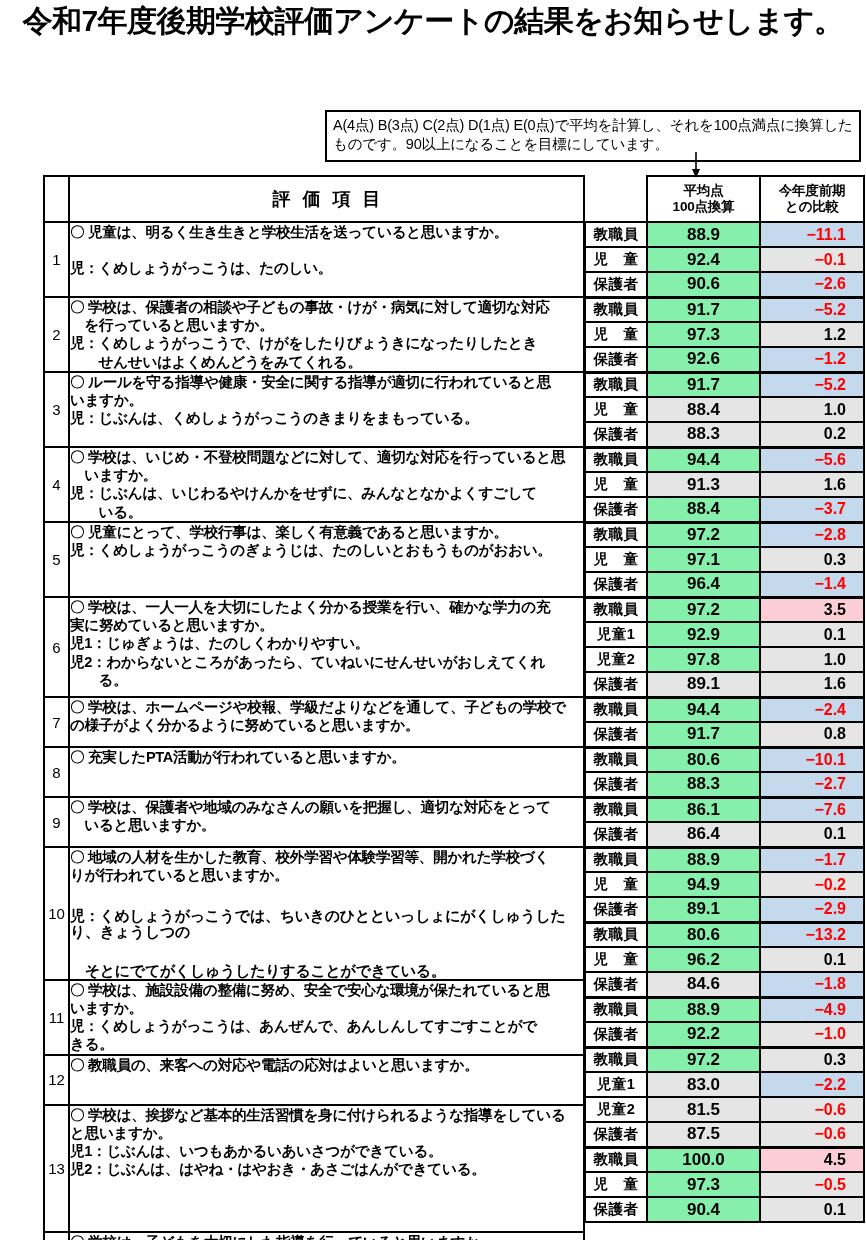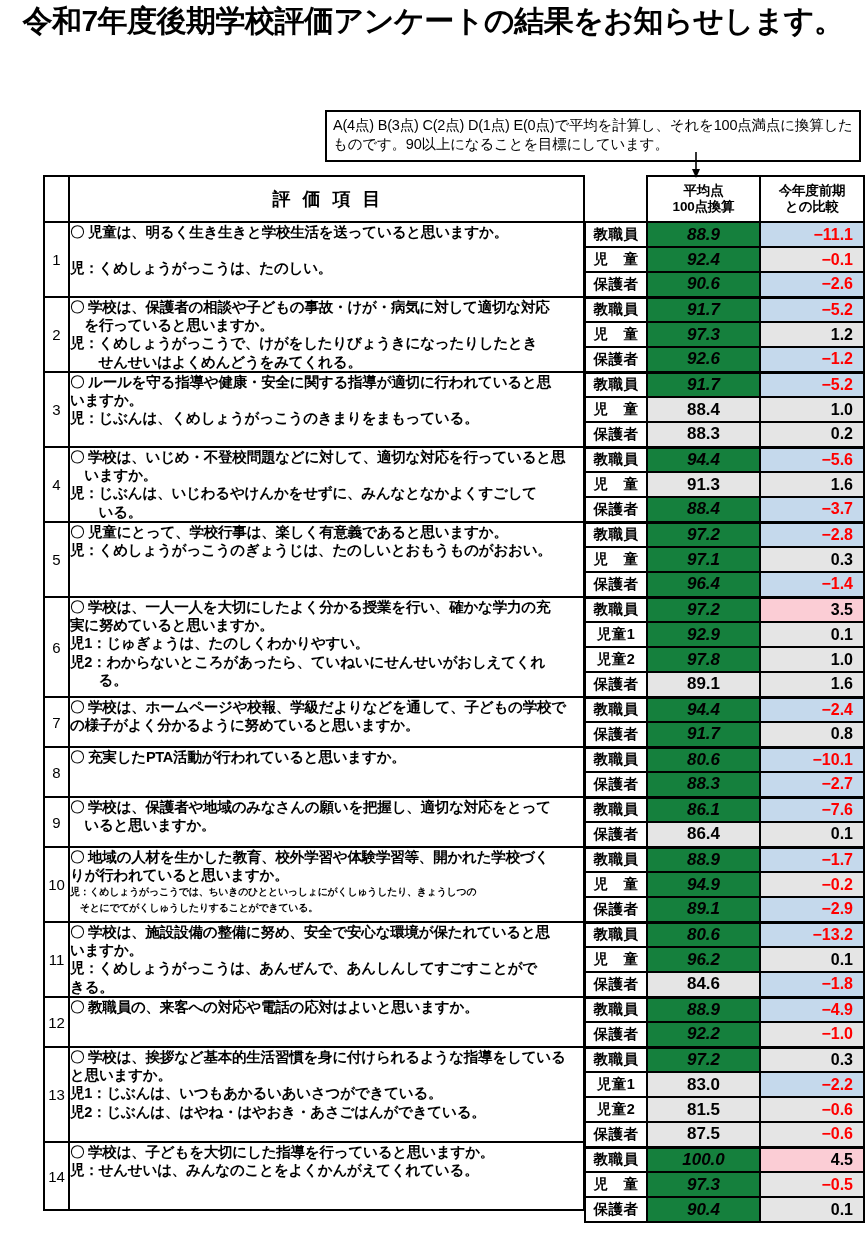--- a/index.html
+++ b/index.html
@@ -77,21 +77,21 @@
   td.qcell{
     padding:3px 4px 3px 6px;
     vertical-align:top;
     font-size:14.6px;
     line-height:18.2px;
     font-weight:bold;
     letter-spacing:-0.3px;
   }
   .q-main{display:block;}
   .q-child{display:block;font-weight:bold;}
-  .q-child.small{font-size:10px;line-height:15.4px;}
+  .q-child.small{font-size:15px;line-height:15.4px;margin-top:24px;}
 
   
   #scores-table table{width:279px;}
   #scores-table td{
     border:2px solid #000;
     box-sizing:border-box;
     padding:0;
     height:25px;
   }
   #scores-table td.grp{
@@ -103,37 +103,37 @@
   }
   #scores-table td.avg{
     width:113px;
     text-align:center;
     font-size:17px;
     font-weight:bold;
   }
   #scores-table td.cmp{
     width:104px;
     text-align:right;
-    padding-right:10px;
+    padding-right:17px;
     font-size:16px;
     font-weight:bold;
   }
   
   #scores-table td.sh{
     height:46px;
     text-align:center;
     font-size:13.5px;
     font-weight:bold;
     line-height:16px;
     letter-spacing:-0.2px;
   }
   #scores-table td.sh-blank{width:62px;border:none;background:transparent;}
 
   
-  .fill-yellow{background:#15803d;font-style:italic;}
+  .fill-yellow{background:#86efac;}
   .fill-blue{background:#C5D9EC;}
   .fill-pink{background:#FBCDD5;}
   .fill-none{background:#e5e5e5;}
   .neg{color:#FF0000;}
   .pos{color:#000000;}
 
   
   .grp-top td{border-top:3px solid #000;}
   #scores-table tbody tr.grp-top td{border-top:3px solid #000;}
 </style>
@@ -256,21 +256,21 @@
               <span class="q-child">きる。</span>
             </td>
           </tr>
           <tr>
             <td class="num" style="height: 50px;">12</td>
             <td class="qcell">
               <span class="q-main">〇  教職員の、来客への対応や電話の応対はよいと思いますか。</span>
             </td>
           </tr>
           <tr>
-            <td class="num" style="height: 95px;">13</td>
+            <td class="num" style="height: 127px;">13</td>
             <td class="qcell">
               <span class="q-main">〇  学校は、挨拶など基本的生活習慣を身に付けられるような指導をしている</span>
               <span class="q-main">と思いますか。</span>
               <span class="q-child">児1：じぶんは、いつもあかるいあいさつができている。</span>
               <span class="q-child">児2：じぶんは、はやね・はやおき・あさごはんができている。</span>
             </td>
           </tr>
           <tr>
             <td class="num" style="height: 68px;">14</td>
             <td class="qcell">

